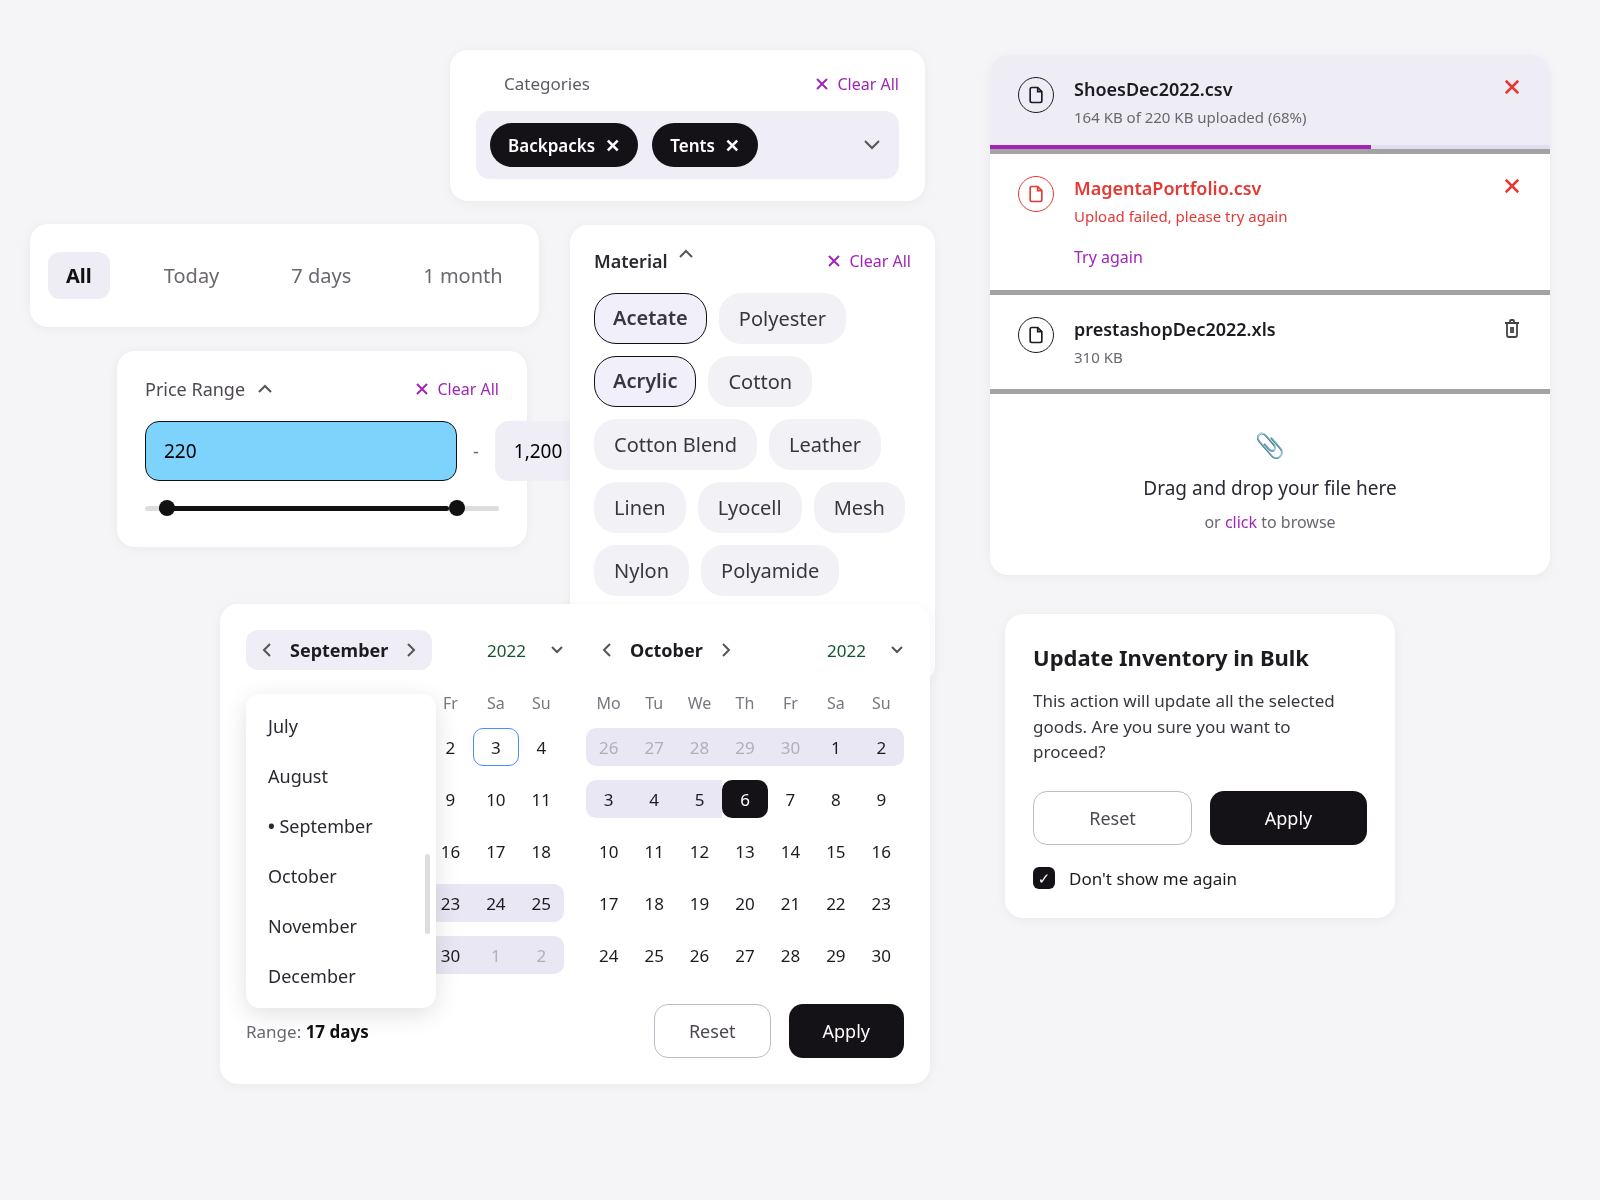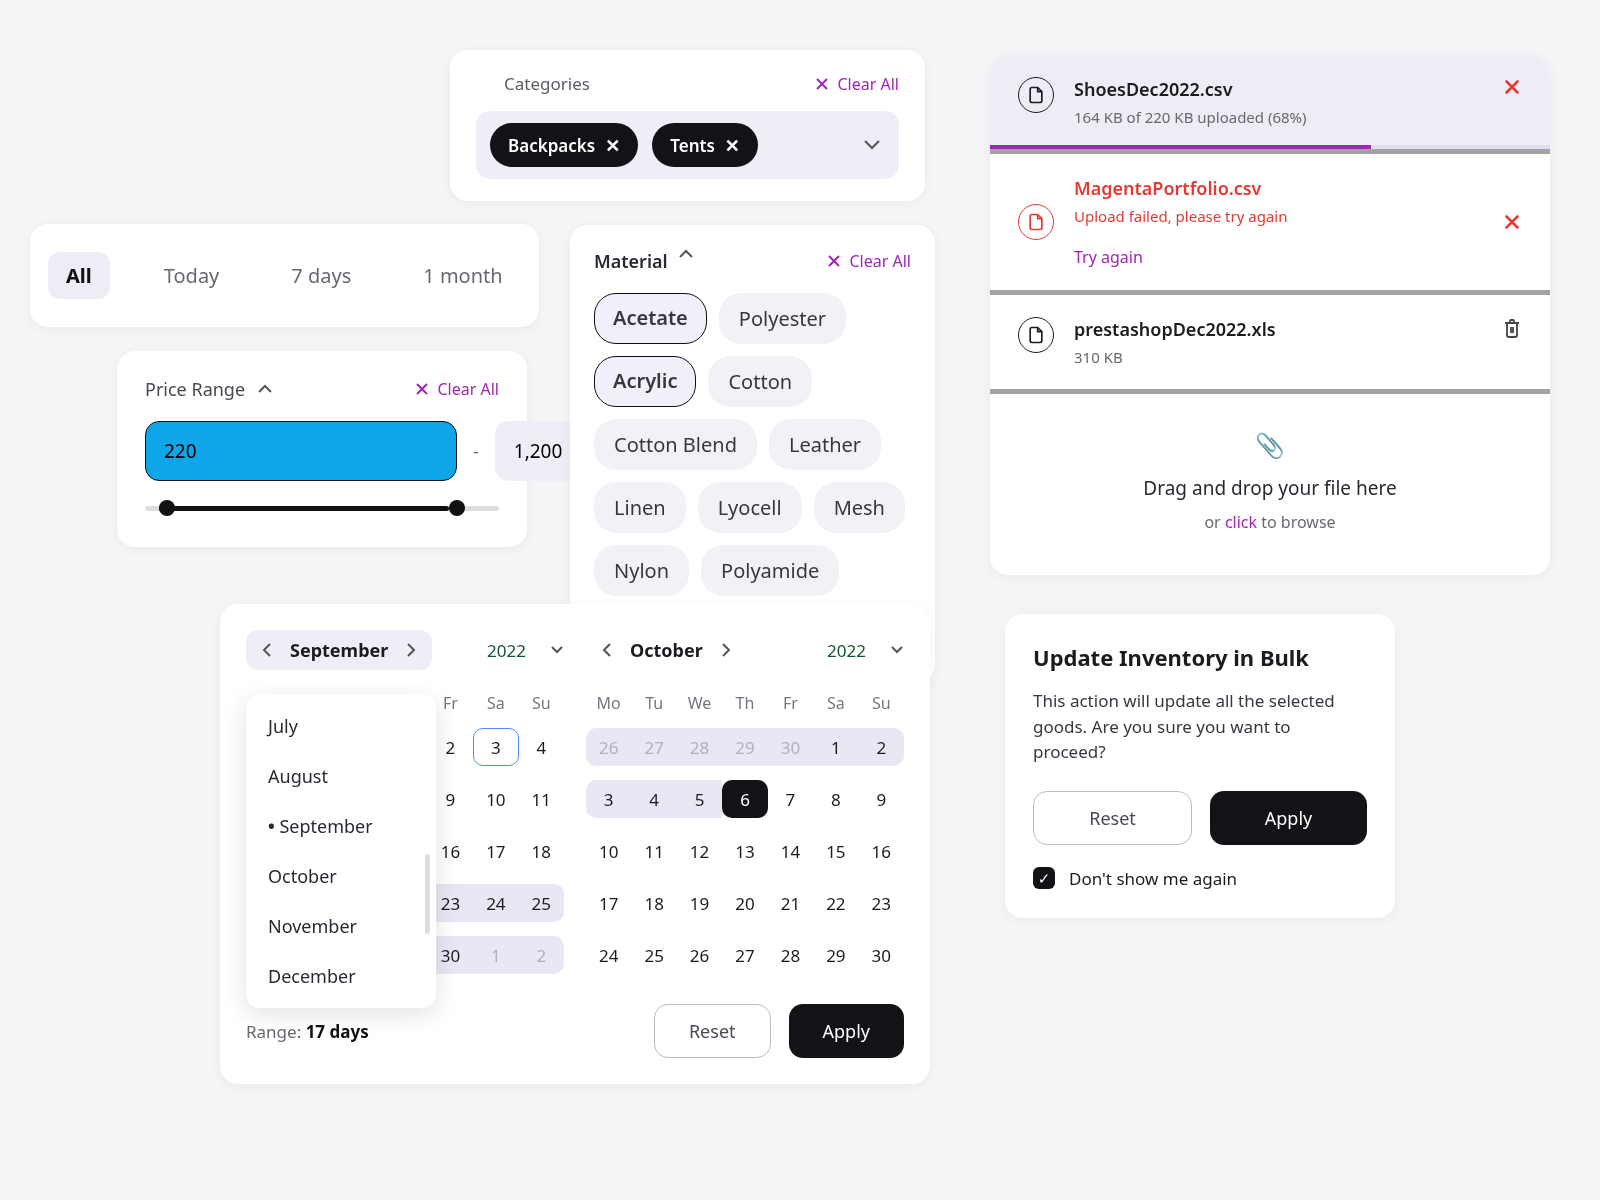--- a/index.html
+++ b/index.html
@@ -17,21 +17,21 @@
   .cats-head{display:flex;justify-content:space-between;align-items:center;margin-bottom:16px;}
   .chip-row{display:flex;align-items:center;gap:14px;background:#efeef7;border-radius:14px;padding:12px 14px;}
   .chip{background:#141217;color:#fff;font-size:17px;font-weight:600;border-radius:22px;padding:10px 18px;display:flex;align-items:center;gap:10px;}
   .chip .x{font-size:18px;cursor:pointer;}
   .chip-row .chev{margin-left:auto;margin-right:4px;}
   
   #price-card{left:117px;top:351px;width:410px;padding:26px 28px 30px;}
   .pr-head{display:flex;justify-content:space-between;align-items:center;margin-bottom:20px;}
   .pr-title{display:flex;align-items:center;gap:12px;font-size:18px;color:#4c4752;}
   .pr-inputs{display:flex;align-items:center;gap:16px;margin-bottom:18px;}
-  .pr-input{flex:1;border:1.8px solid #111;border-radius:14px;padding:16px 18px;font-size:19px;background:#0ea5e9;}
+  .pr-input{flex:1;border:1.8px solid #111;border-radius:14px;padding:16px 18px;font-size:19px;background:#7dd3fc;}
   .pr-input.off{border-color:transparent;background:#efeef7;}
   .pr-dash{color:#6b6670;font-size:18px;}
   .slider-wrap{position:relative;height:18px;}
   .slider-track{position:absolute;top:7px;left:0;right:0;height:5px;background:#ddd;border-radius:4px;}
   .slider-fill{position:absolute;top:7px;height:5px;background:#111;left:4%;right:14%;border-radius:4px;}
   .thumb{position:absolute;top:1px;width:16px;height:16px;border-radius:50%;background:#111;cursor:pointer;}
   
   #material-card{left:570px;top:225px;width:365px;padding:24px;}
   .mat-head{display:flex;justify-content:space-between;align-items:center;margin-bottom:20px;}
   .mat-title{display:flex;gap:10px;font-size:18px;color:#2b2831;font-weight:600;}
@@ -368,21 +368,21 @@
       </div>
       <span class="row-action">
         <svg width="20" height="20" viewBox="0 0 16 16" stroke="currentColor" stroke-width="2">
           <path d="M3 3 L13 13 M13 3 L3 13"></path>
         </svg>
       </span>
       <div class="pbar">
         <div class="fill" style="width:68%"></div>
       </div>
     </div>
-    <div class="upload-row  row-error" style="position: relative; align-items: center;">
+    <div class="upload-row  row-error" style="position: relative;">
       <span class="file-ic">
         <svg width="20" height="20" viewBox="0 0 24 24" fill="none" stroke="currentColor" stroke-width="2">
           <path d="M14 3 H7 a2 2 0 0 0 -2 2 v14 a2 2 0 0 0 2 2 h10 a2 2 0 0 0 2 -2 V8 z"></path>
           <path d="M14 3 v5 h5"></path>
         </svg>
       </span>
       <div class="file-info">
         <div class="file-name">MagentaPortfolio.csv</div>
         <div class="file-sub">Upload failed, please try again</div>
         <div class="retry">Try again</div>

